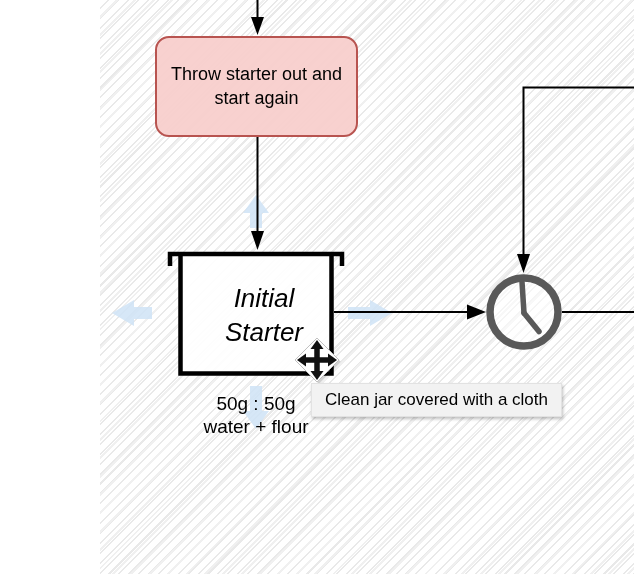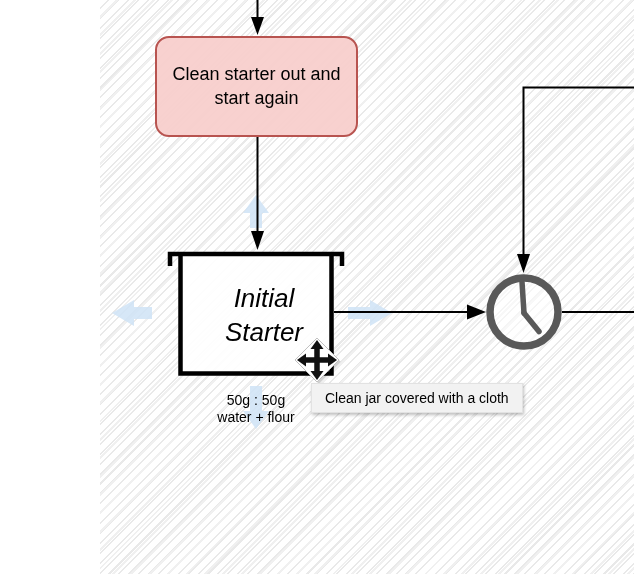--- a/index.html
+++ b/index.html
@@ -33,31 +33,31 @@
     border:2px solid #b85450;border-radius:14px;
     display:flex;align-items:center;justify-content:center;
     font-size:18px;line-height:1.3;color:#000;text-align:center;white-space:pre-line;
   }
   .jar-label{
     left:178px;top:281px;width:172px;
     font-style:italic;font-size:26px;line-height:1.32;
   }
   .jar-sublabel{
     left:171px;top:392px;width:170px;
-    font-size:14px;line-height:1.22;
+    font-size:19px;line-height:1.22;
   }
   .timer-label{
     left:468px;top:365px;width:112px;
     font-size:17px;
   }
   .tooltip{
     position:absolute;left:311px;top:383px;z-index:5;
     background:#f2f2f2;border:1px solid #e2e2e2;
     box-shadow:1px 2px 3px rgba(0,0,0,0.25);
-    padding:6px 13px;font-size:14px;color:#000;white-space:nowrap;
+    padding:6px 13px;font-size:17px;color:#000;white-space:nowrap;
   }
 </style>
 </head>
 <body>
 
 <div class="viewport">
 
   <div class="hatch"></div>
 
   <svg class="layer" width="634" height="574" viewBox="0 0 634 574">
@@ -110,21 +110,21 @@
       <rect x="-2.75" y="-12" width="5.5" height="24" fill="#111"></rect>
       <rect x="-12" y="-2.75" width="24" height="5.5" fill="#111"></rect>
       <polygon points="0,-20 -6.5,-11 6.5,-11" fill="#111"></polygon>
       <polygon points="0,20 -6.5,11 6.5,11" fill="#111"></polygon>
       <polygon points="-20,0 -11,-6.5 -11,6.5" fill="#111"></polygon>
       <polygon points="20,0 11,-6.5 11,6.5" fill="#111"></polygon>
     </g>
   </svg>
 
   <div class="node-throw">
-    <div>Clean starter out and
+    <div>Throw starter out and
 start again</div>
   </div>
 
   <div class="label jar-label">Initial
 Starter</div>
   <div class="label jar-sublabel">50g : 50g
 water + flour</div>
 
 
   <div class="tooltip">

